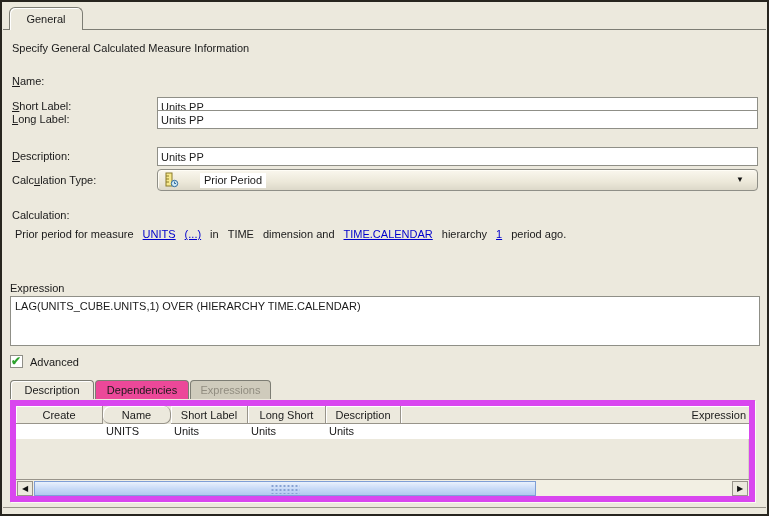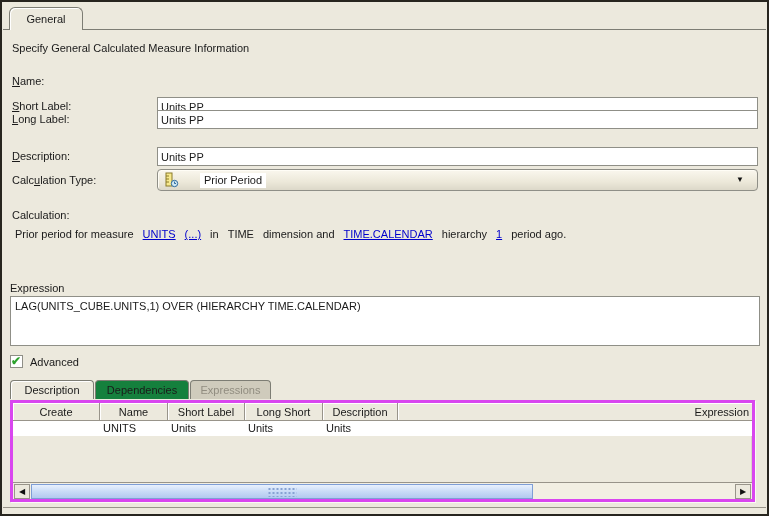--- a/index.html
+++ b/index.html
@@ -54,26 +54,26 @@
     border:1px solid #8f8f87;text-align:center;
   }
   .cbox .mark{position:absolute;left:0px;top:-2px;color:#2ca22c;font-size:12px;font-weight:bold;}
   .advrow .adv-label{position:absolute;left:20px;top:1px;}
   
   .ltab{
     position:absolute;top:378px;height:19px;border:1px solid #7d7d74;border-bottom:none;
     border-radius:4px 4px 0 0;text-align:center;padding-top:3px;cursor:default;
   }
   .ltab.active{background:#ece9dd;box-shadow:inset 1px 1px 0 #fff;z-index:3;}
-  .ltab.normal{background:#15803d;}
+  .ltab.normal{background:#ec4899;}
   .ltab.disabled{background:#cfcbbc;color:#918d80;}
   
   .scrollpane{
     position:absolute;left:8px;top:398px;width:745px;height:102px;
-    border:3px solid #d946ef;background:#ece9dd;
+    border:6px solid #d946ef;background:#ece9dd;
     box-shadow:1px 1px 0 #fbfaf4, inset -1px 0 0 #d8d4c6;
   }
   .thead{position:absolute;left:0;top:0;right:0;height:18px;display:flex;}
   .th{
     background:#ece9dd;border-right:1px solid #98948a;border-bottom:1px solid #98948a;
     box-shadow:inset 1px 1px 0 #ffffff;
     display:flex;align-items:center;justify-content:center;overflow:hidden;white-space:nowrap;
   }
   .th:last-child{justify-content:flex-end;padding-right:3px;border-right:none;}
   .trow{position:absolute;left:0;top:18px;right:0;height:15px;background:#fff;display:flex;}
@@ -162,21 +162,21 @@
 
   <div id="lower-tabs">
       <div class="ltab active" style="left: 8px; width: 84px;">Description</div>
       <div class="ltab normal" style="left: 93px; width: 94px;">Dependencies</div>
       <div class="ltab disabled" style="left: 188px; width: 81px;">Expressions</div>
     </div>
 
   <div class="scrollpane">
     <div class="thead" id="thead">
         <div class="th" style="width: 87px; flex: 0 0 87px;">Create</div>
-        <div class="th" style="width: 68px; flex: 0 0 68px;">Name</div>
+        <div class="th" style="width: 68px; flex: 0 0 68px; border-radius: 7px;">Name</div>
         <div class="th" style="width: 77px; flex: 0 0 77px;">Short Label</div>
         <div class="th" style="width: 78px; flex: 0 0 78px;">Long Short</div>
         <div class="th" style="width: 75px; flex: 0 0 75px;">Description</div>
         <div class="th" style="flex: 1 1 0%;">Expression</div>
       </div>
     <div class="trow" id="trow">
         <div class="td" style="width: 87px; flex: 0 0 87px;"></div>
         <div class="td" style="width: 68px; flex: 0 0 68px;">UNITS</div>
         <div class="td" style="width: 77px; flex: 0 0 77px;">Units</div>
         <div class="td" style="width: 78px; flex: 0 0 78px;">Units</div>

